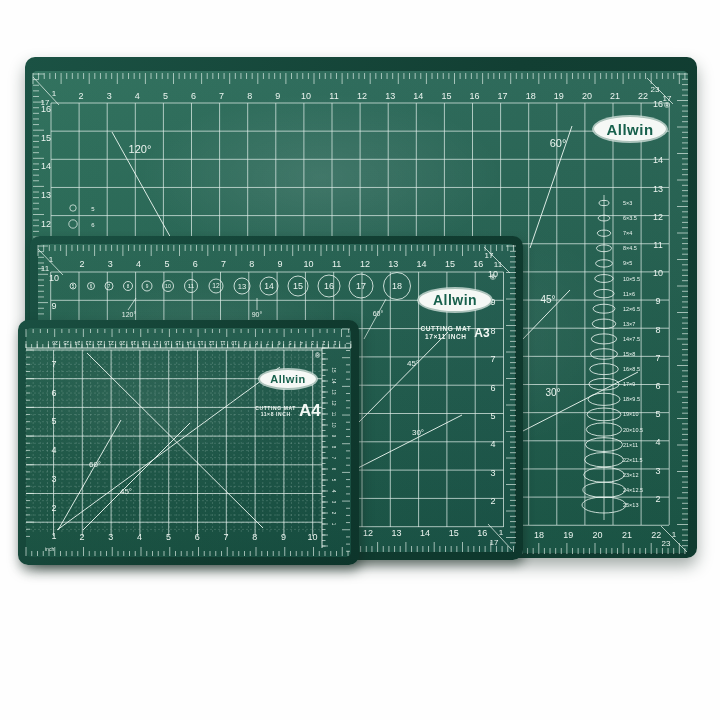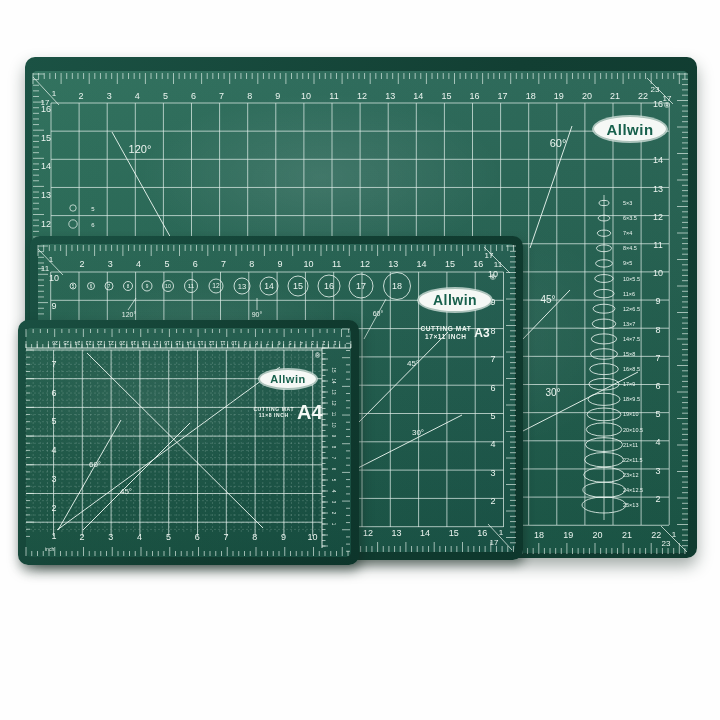--- a/index.html
+++ b/index.html
@@ -51,21 +51,21 @@
   .logo-a2 .size-code{font-size:20px;}
   .logo-a3{left:369px;top:39px;width:112px;}
   .logo-a3 .logo-oval{width:74px;height:24px;font-size:14px;}
   .logo-a3 .reg{left:91px;top:-2px;font-size:8px;}
   .logo-a3 .logo-sub{font-size:6.5px;}
   .logo-a3 .size-code{font-size:12px;}
   .logo-a4{left:219px;top:36px;width:102px;}
   .logo-a4 .logo-oval{width:58px;height:20px;font-size:11px;}
   .logo-a4 .reg{left:78px;top:-4px;font-size:7px;}
   .logo-a4 .logo-sub{font-size:5px;}
-  .logo-a4 .size-code{font-size:20px;}
+  .logo-a4 .size-code{font-size:17px;}
 </style>
 </head>
 <body>
 
 <div class="scene">
 
   <div class="mat mat-a2">
     <div class="mat-surface"></div>
     <svg class="markings" id="svg-a2" width="672" height="501" viewBox="0 0 672 501">
         <line x1="26" y1="46" x2="26" y2="468" stroke="rgba(226,240,234,0.8)" stroke-width="0.9"></line>

